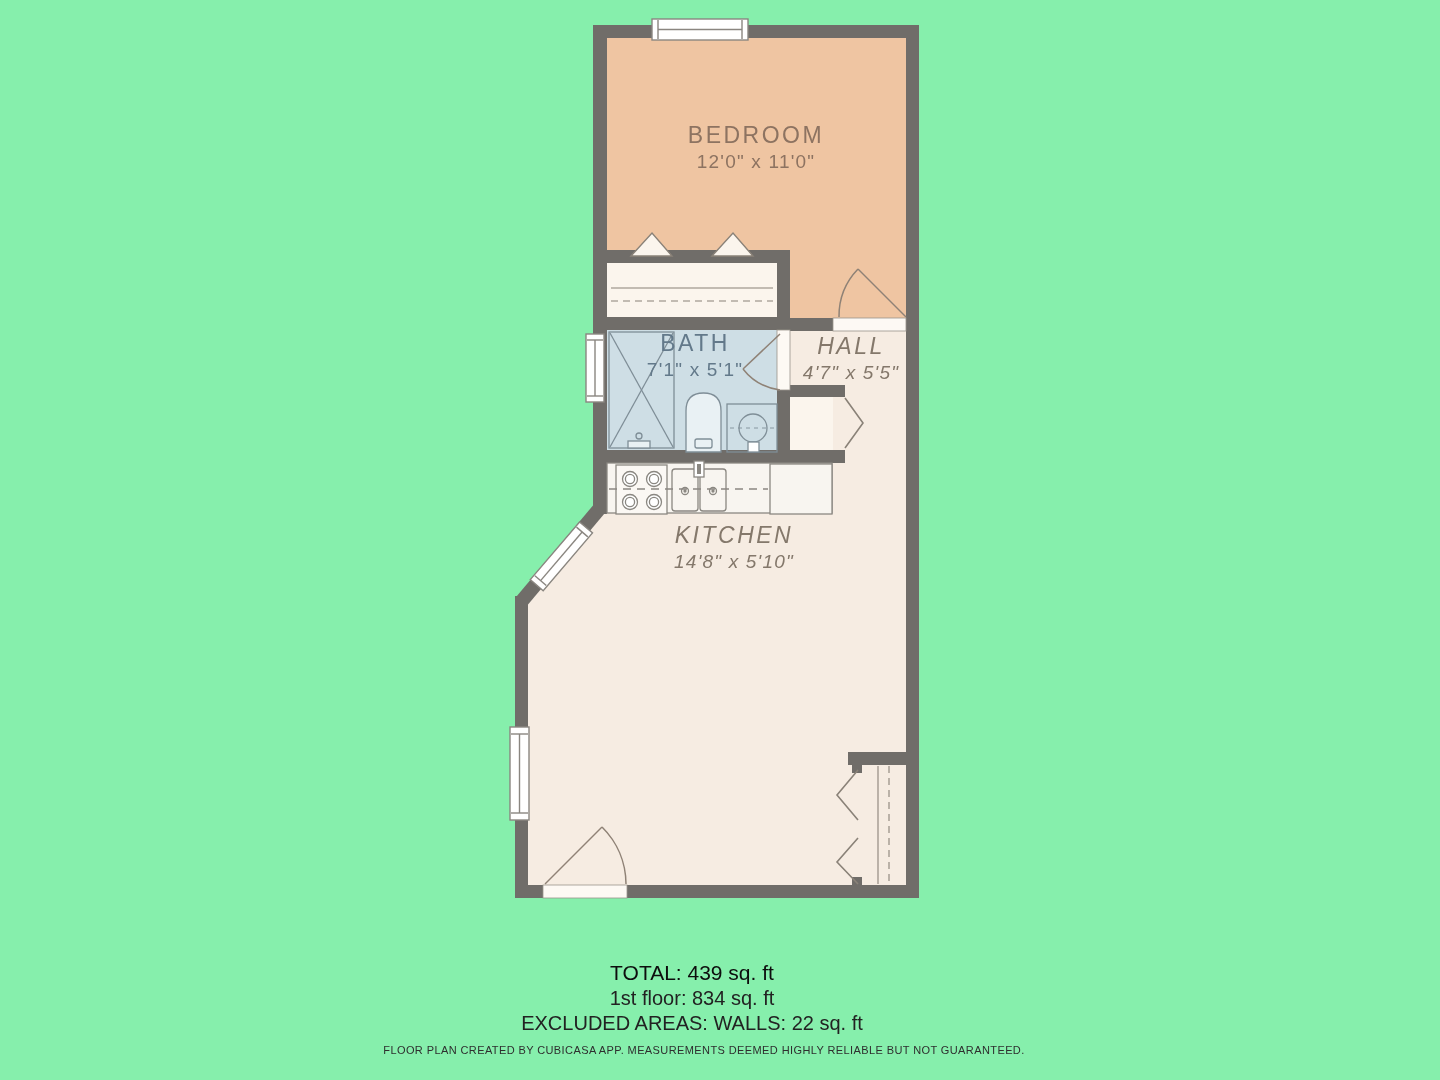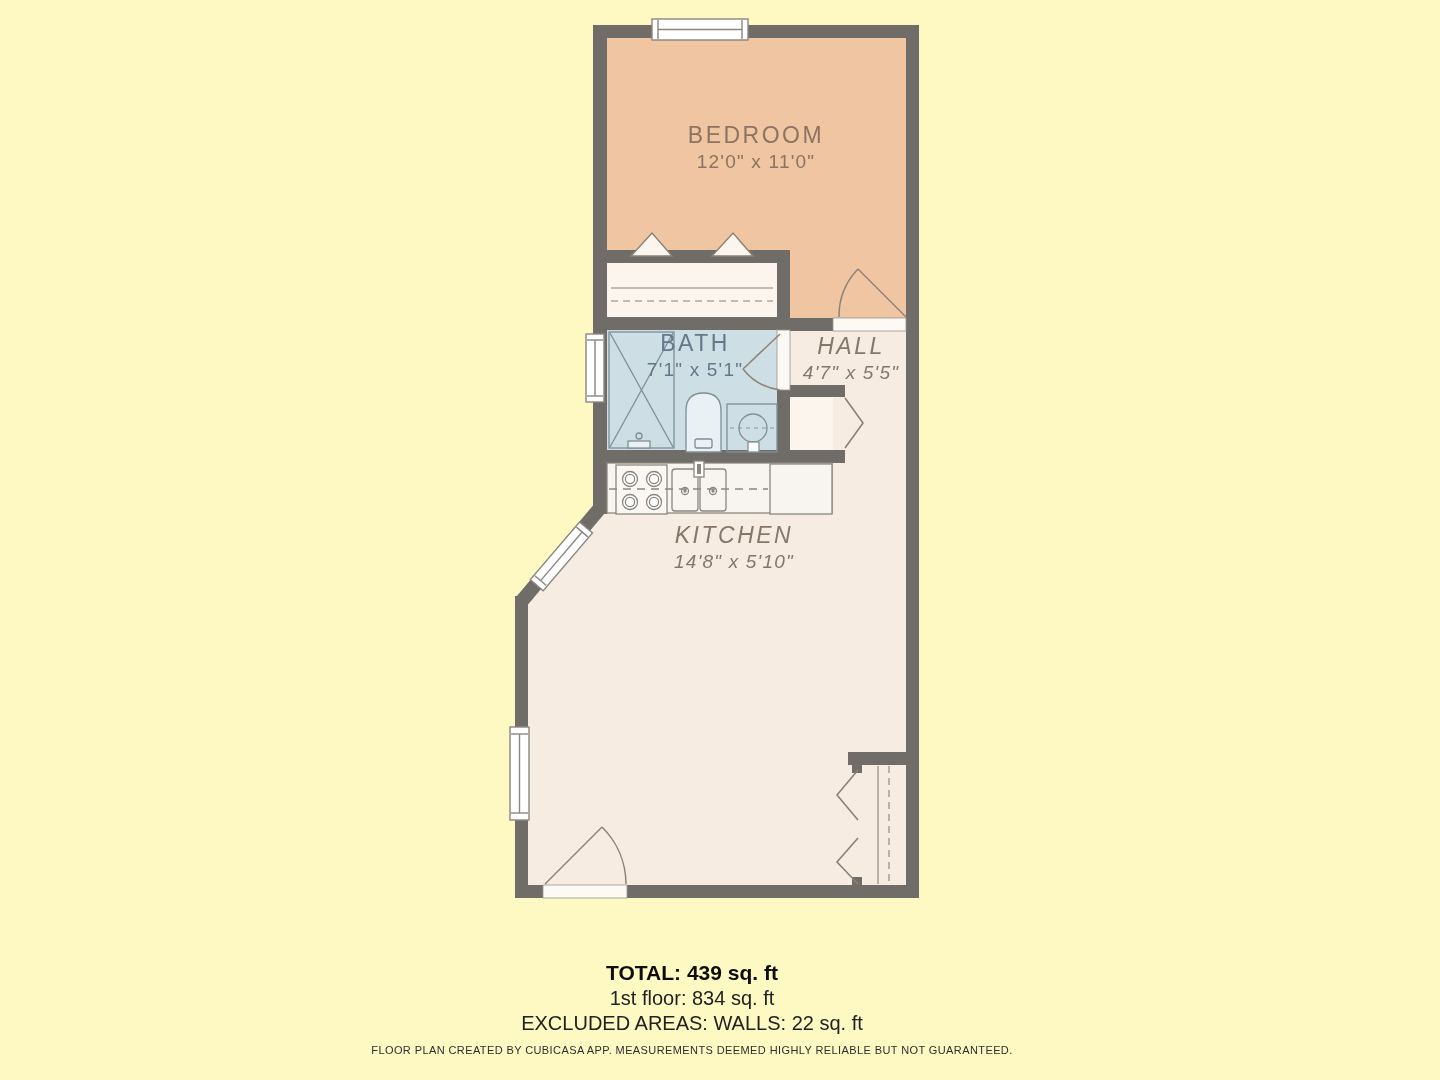--- a/index.html
+++ b/index.html
@@ -1,37 +1,37 @@
 <!DOCTYPE html>
 <html><head>
 <meta charset="utf-8">
 <style>
   html,body{margin:0;padding:0;background:#ffffff;}
   #stage{
-    position:relative;width:1440px;height:1080px;background:#fef9c3;overflow:hidden;
+    position:relative;width:1440px;height:1080px;background:#86efac;overflow:hidden;
     font-family:"Liberation Sans", sans-serif;
   }
   #plan-svg{position:absolute;left:0;top:0;}
   .room-label{
     position:absolute;transform:translateX(-50%);text-align:center;white-space:nowrap;
     pointer-events:none;
   }
   .room-name{font-size:23px;letter-spacing:2.5px;line-height:26px;}
   .room-dims{font-size:19px;letter-spacing:1.2px;line-height:24px;margin-top:2px;}
   .lbl-bedroom{color:#8d7361;}
   .lbl-bath{color:#63798a;}
   .lbl-cream{color:#84786b;font-style:italic;}
   .summary{
     position:absolute;left:0;top:960px;width:1384px;text-align:center;color:#1c1c1c;
   }
-  .summary .total{font-size:21px;font-weight:bold;line-height:26px;color:#0d0d0d;}
+  .summary .total{font-size:21px;font-weight:normal;line-height:26px;color:#0d0d0d;}
   .summary .line{font-size:20px;line-height:25px;color:#222222;}
   .footer-note{
     position:absolute;left:0;top:1044px;width:1384px;text-align:center;
-    font-size:11px;letter-spacing:0.4px;color:#2e2e2e;
+    font-size:11px;letter-spacing:0.4px;color:#2e2e2e;padding-left:12px;
   }
 </style>
 </head>
 <body>
 
 <div id="stage">
 
 <svg id="plan-svg" width="1440" height="1080" viewBox="0 0 1440 1080">
 
   <g>

